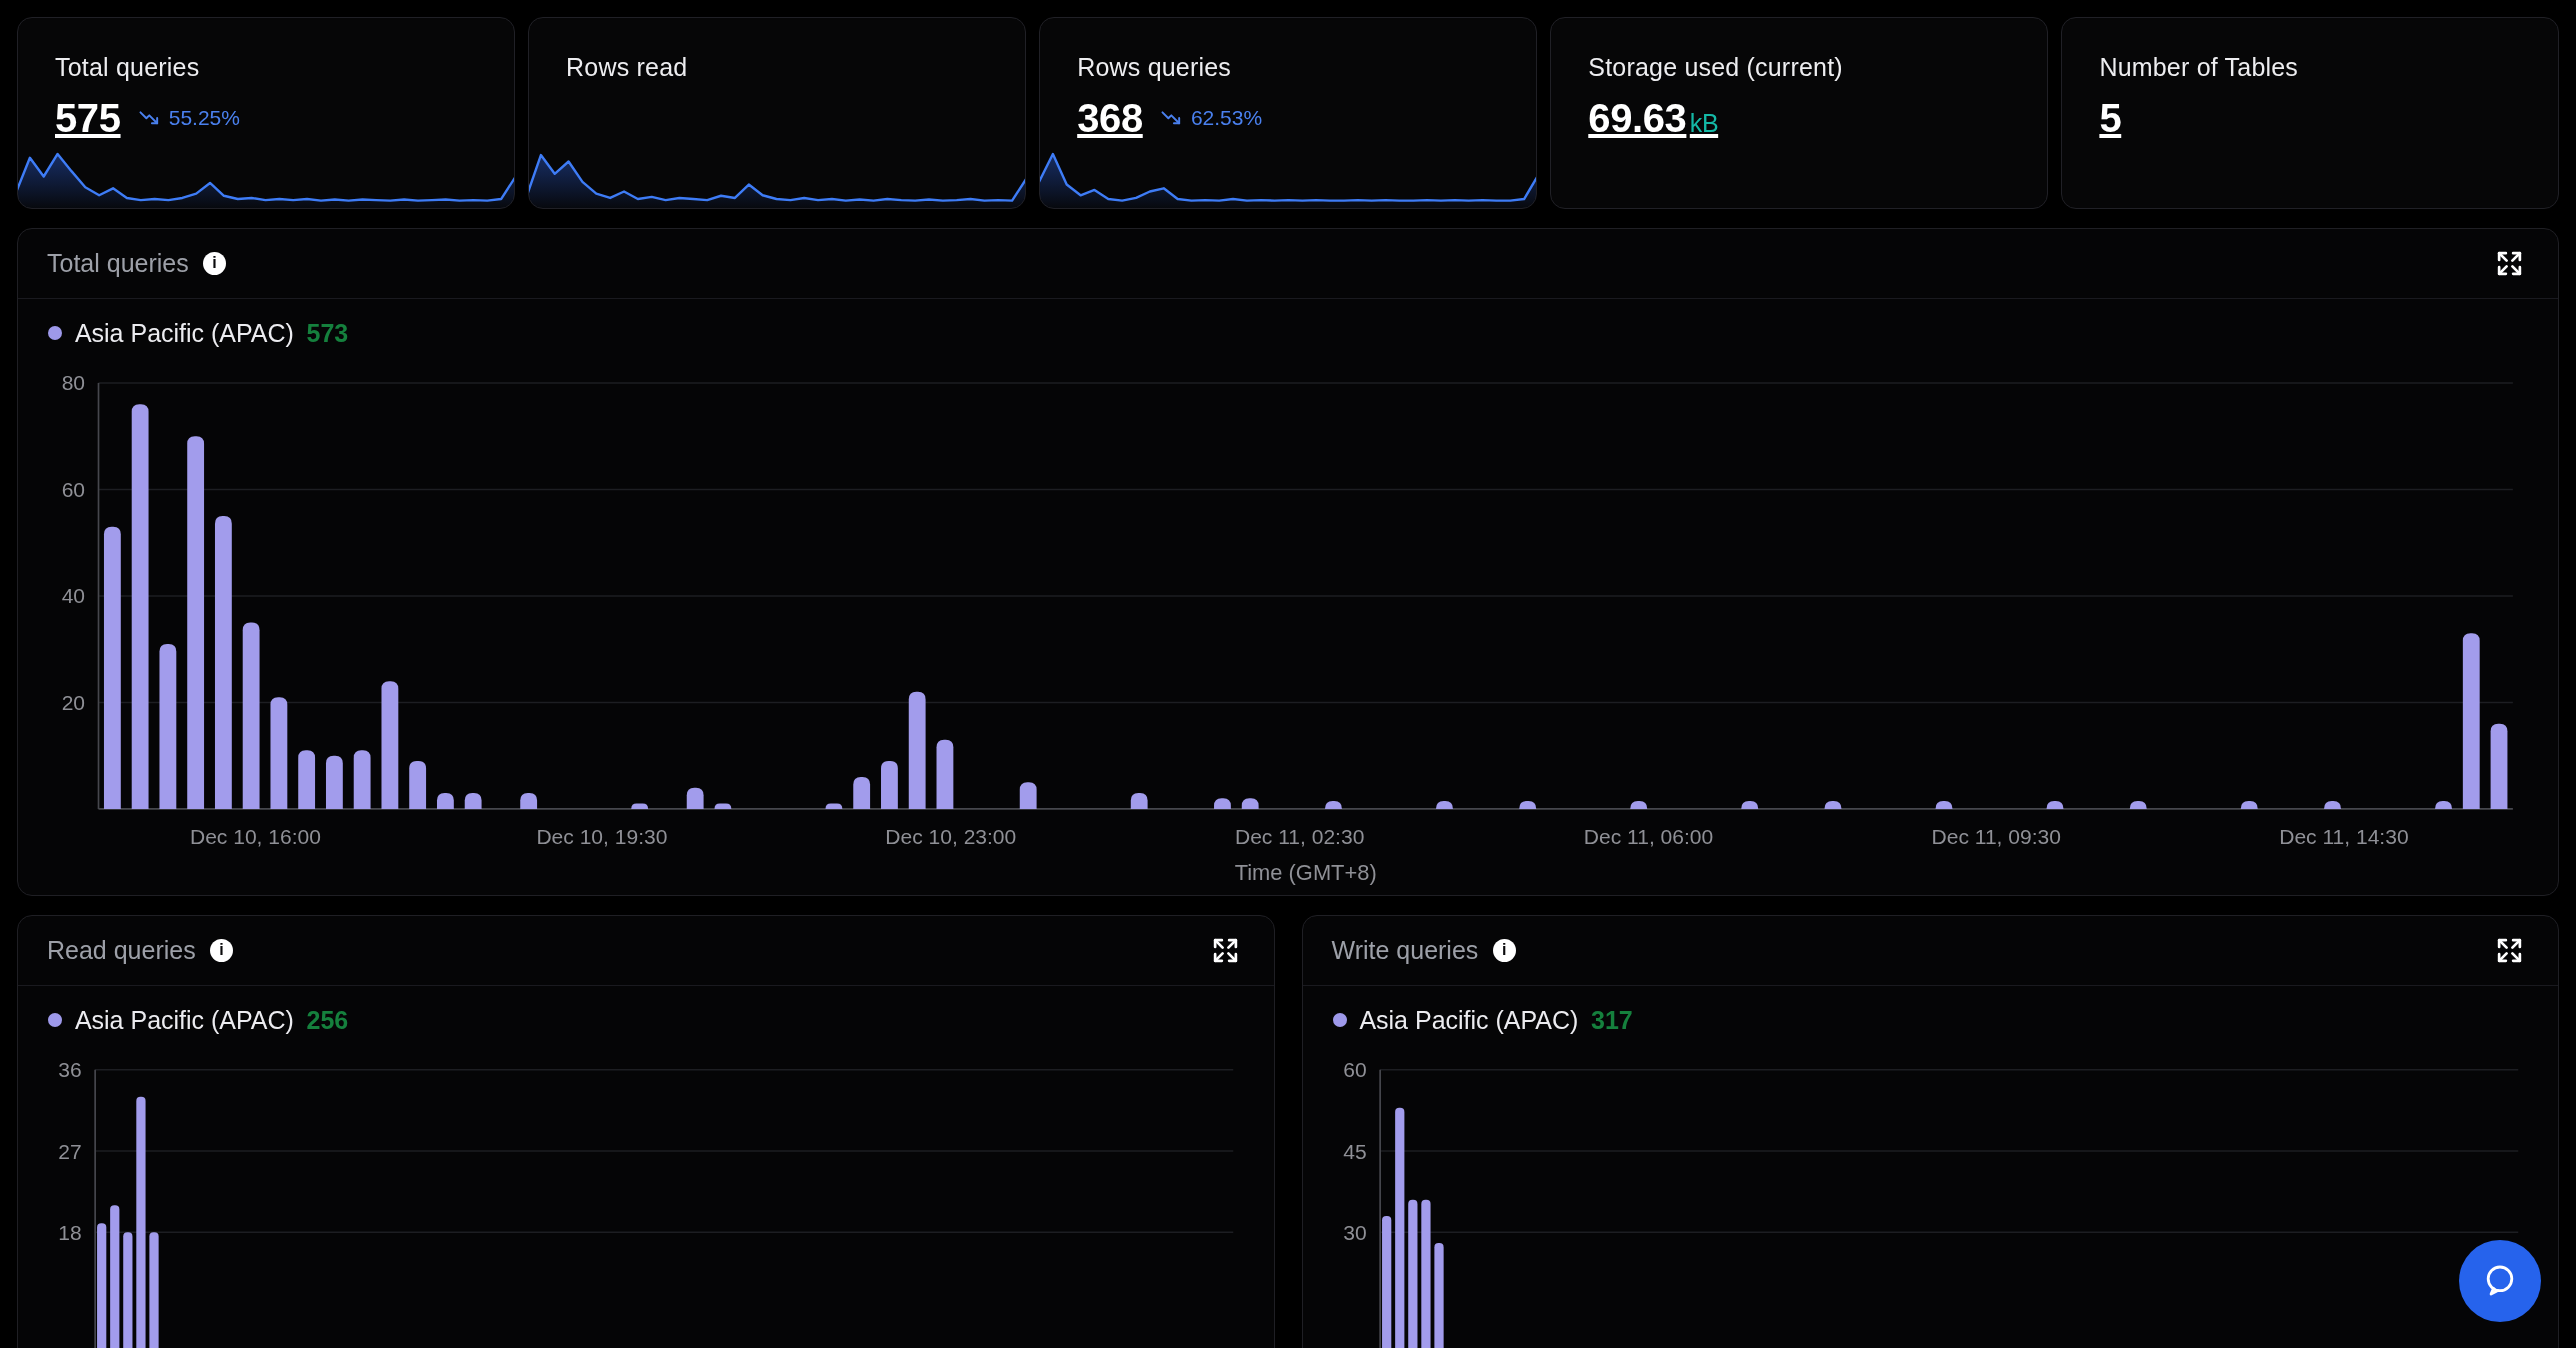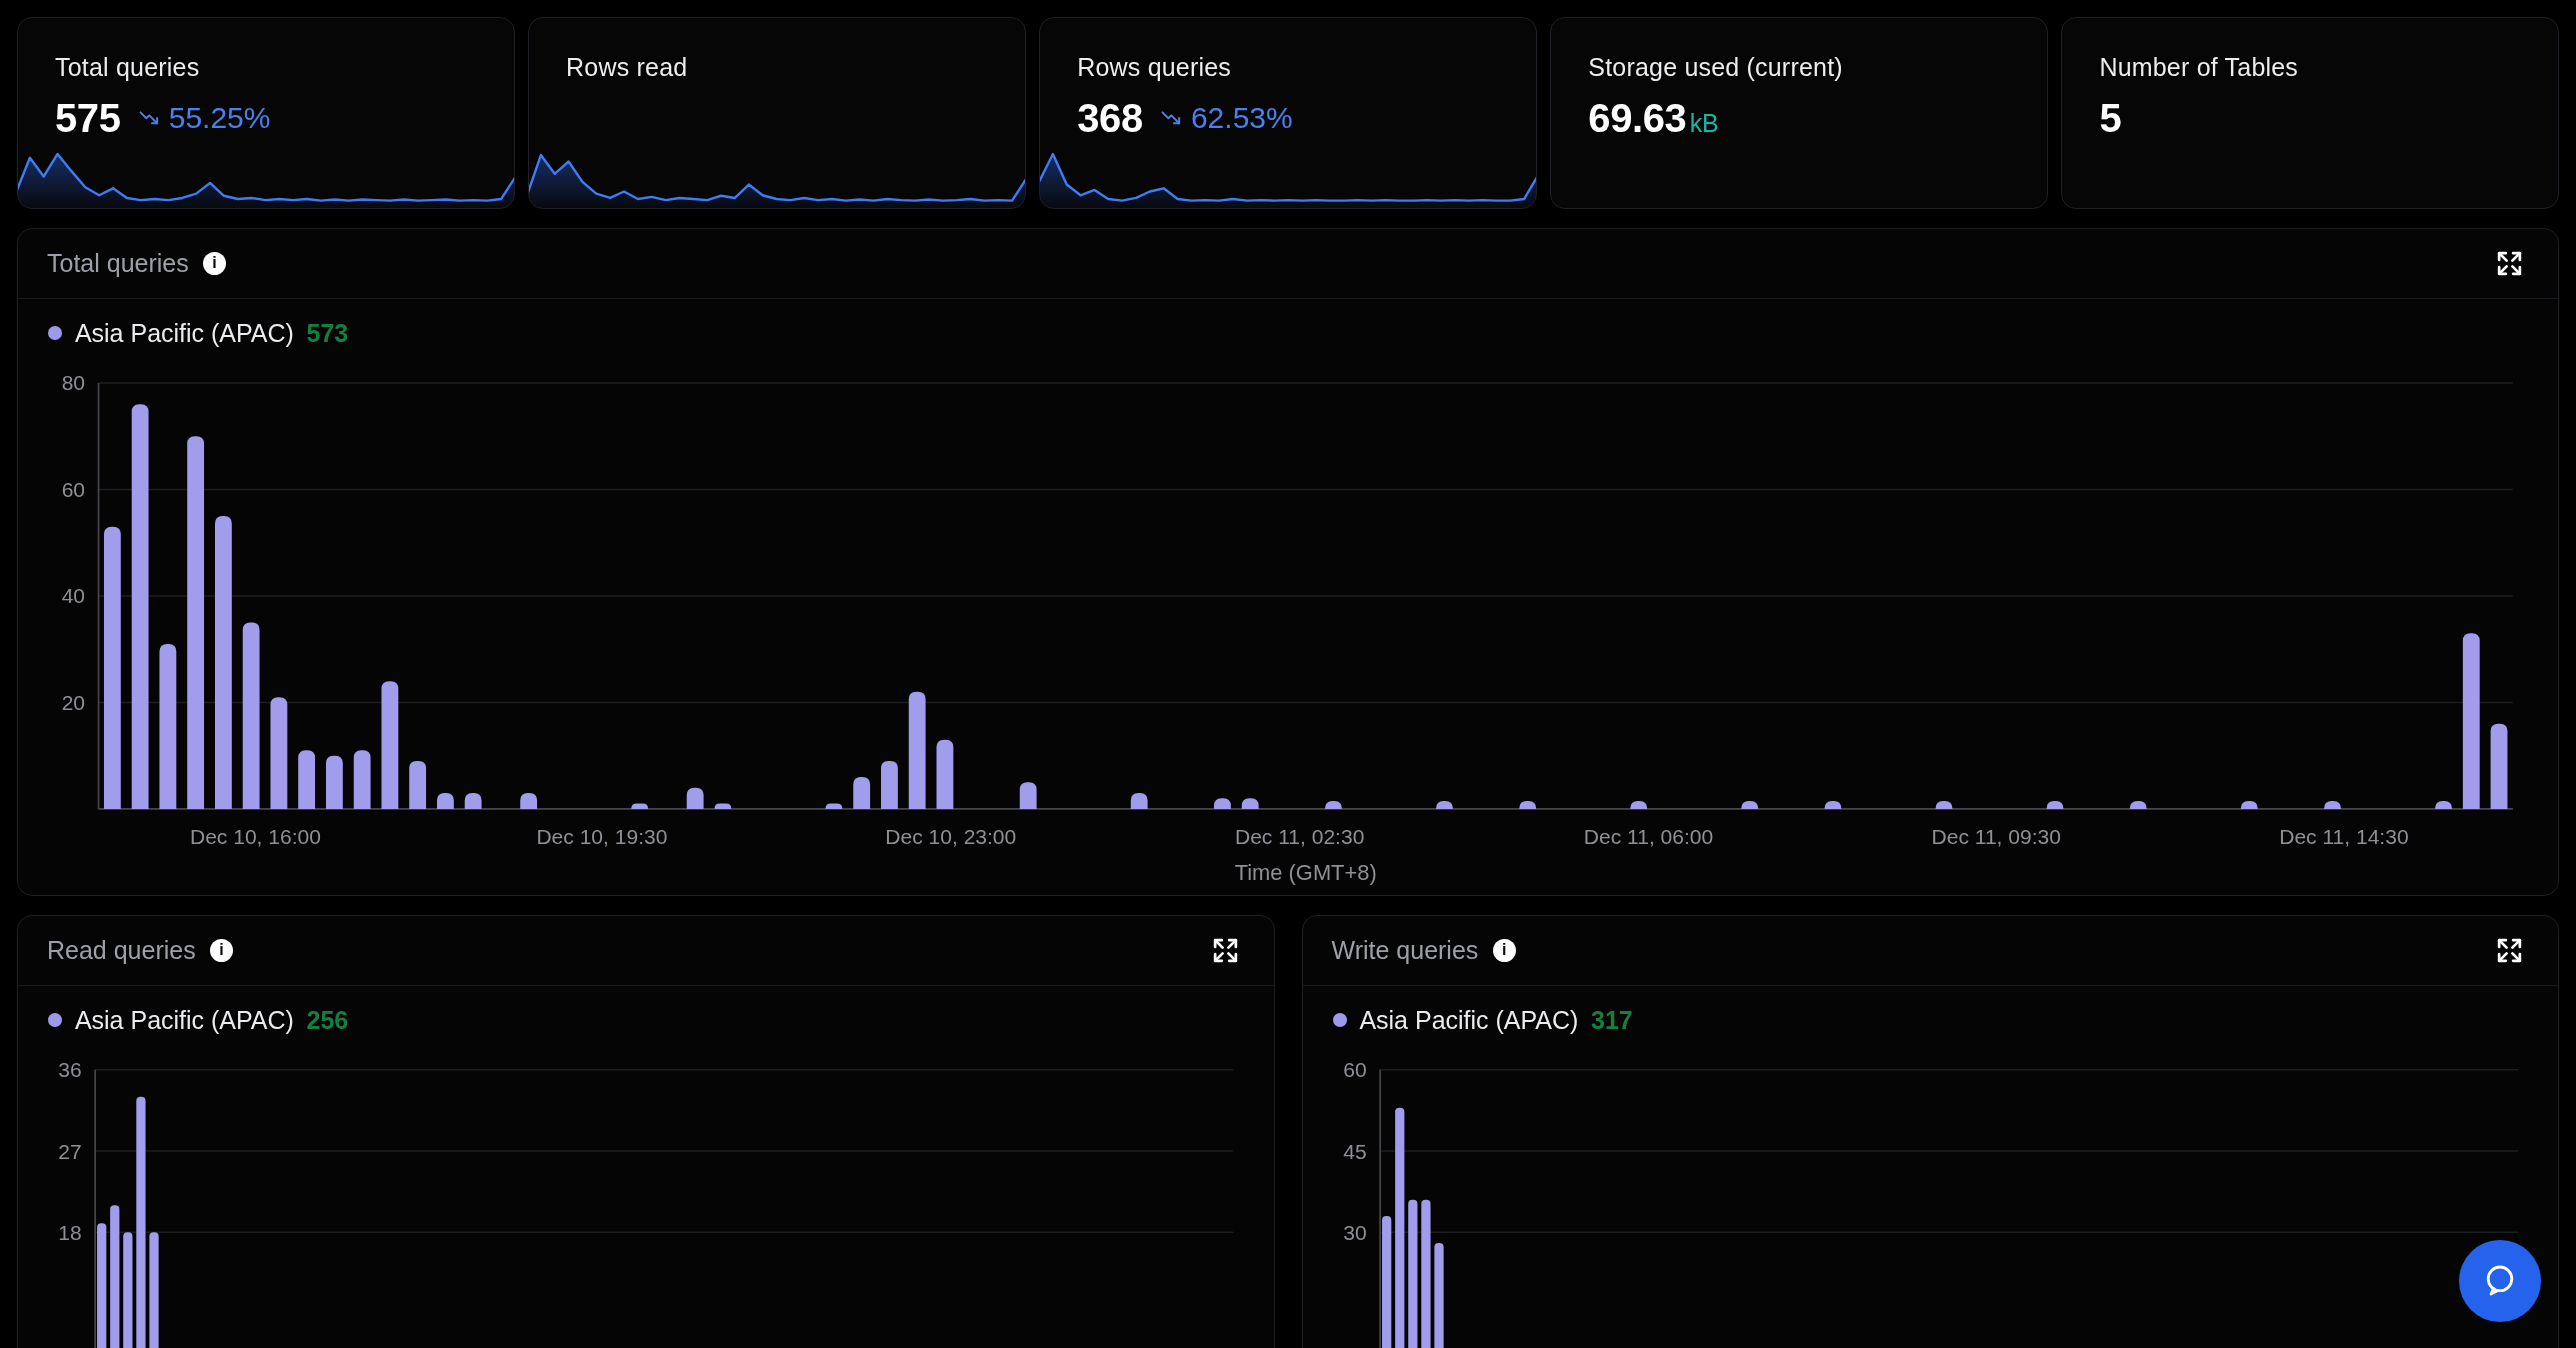--- a/index.html
+++ b/index.html
@@ -10,23 +10,23 @@
   }
   
   .stats-row{display:flex;gap:13.5px;padding:17px 17px 0 17px;}
   .stat-card{
     position:relative;flex:1;height:192px;box-sizing:border-box;
     background:#060607;border:1.7px solid #202026;border-radius:15px;overflow:hidden;
   }
   .stat-inner{padding:35px 37px 0 37px;}
   .stat-label{font-size:25px;color:#ededf0;letter-spacing:0.2px;}
   .stat-value-row{display:flex;align-items:center;gap:17px;margin-top:13.5px;}
-  .stat-value{font-size:40px;font-weight:700;color:#fff;letter-spacing:-0.4px;}
+  .stat-value{font-size:40px;font-weight:700;color:#fff;letter-spacing:-0.4px;text-decoration:underline;}
   .stat-unit{font-size:25px;font-weight:400;color:#14b8a6;margin-left:3.4px;}
-  .trend{display:flex;align-items:center;gap:7.6px;color:#4a80ee;font-size:30px;}
+  .trend{display:flex;align-items:center;gap:7.6px;color:#4a80ee;font-size:21px;}
   .trend svg{stroke:#4a80ee;}
   .spark{position:absolute;left:-1.7px;right:-1.7px;bottom:-1.7px;width:calc(100% + 3.4px);height:67px;display:block;}
   
   .panel{
     background:#050506;border:1.7px solid #1f1f24;border-radius:15px;
     margin:18.5px 17px 0 17px;box-sizing:border-box;
   }
   .panel-header{
     display:flex;align-items:center;justify-content:space-between;
     height:69px;padding:0 29px;border-bottom:1.7px solid #1a1a1f;

